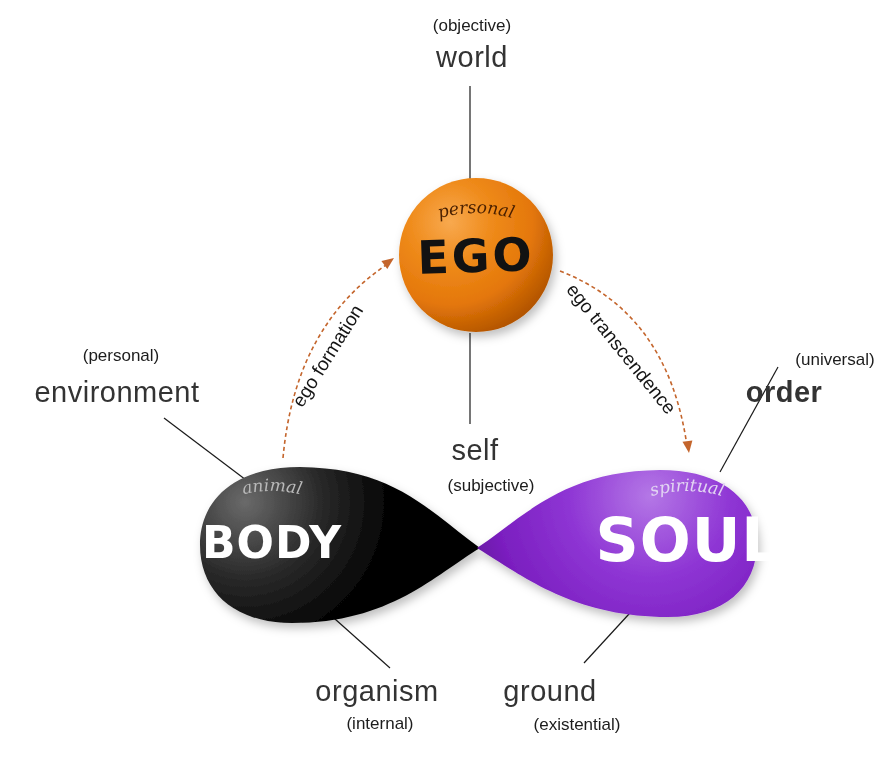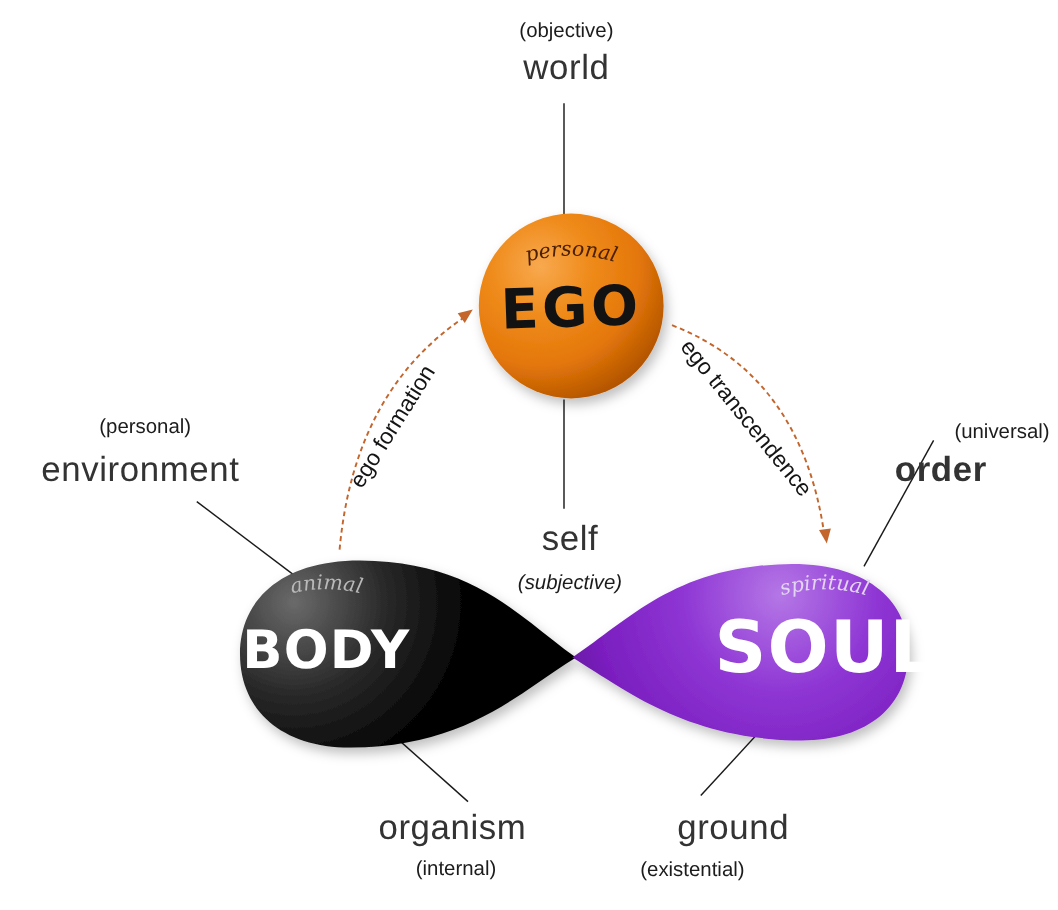--- a/index.html
+++ b/index.html
@@ -127,32 +127,32 @@
     </text>
     <text class="tagtext" fill="#e2d4f2" text-anchor="middle">
       <textPath href="#soulArc" startOffset="50%">spiritual</textPath>
     </text>
   </svg>
 
   <div class="lbl qual" style="left:472px; top:26px;">(objective)</div>
   <div class="lbl word" style="left:472px; top:57px;">world</div>
 
   <div class="lbl word" style="left:475px; top:450px;">self</div>
-  <div class="lbl qual" style="left:475px; top:486px;font-style:italic;">(subjective)</div>
+  <div class="lbl qual" style="left:491px; top:486px;">(subjective)</div>
 
   <div class="lbl qual" style="left:121px; top:356px;">(personal)</div>
   <div class="lbl word" style="left:117px; top:392px;text-align:right;">environment</div>
 
   <div class="lbl qual" style="left:835px; top:360px;">(universal)</div>
   <div class="lbl word" style="left:784px; top:392px;font-weight:bold;">order</div>
 
   <div class="lbl word" style="left:377px; top:691px;">organism</div>
   <div class="lbl qual" style="left:380px; top:724px;">(internal)</div>
 
-  <div class="lbl word" style="left:611px; top:691px;">ground</div>
+  <div class="lbl word" style="left:550px; top:691px;">ground</div>
   <div class="lbl qual" style="left:577px; top:725px;">(existential)</div>
 
   <div class="node-label ego-label" style="left:476px; top:256px;">EGO</div>
   <div class="node-label body-label" style="left:272px; top:543px;">BODY</div>
   <div class="node-label soul-label" style="left:688px; top:540px;">SOUL</div>
 
   <div class="arrow-label formation-label" style="left:328px; top:356px;">ego formation</div>
   <div class="arrow-label transcendence-label" style="left:621px; top:349px;">ego transcendence</div>
 
 </div>

